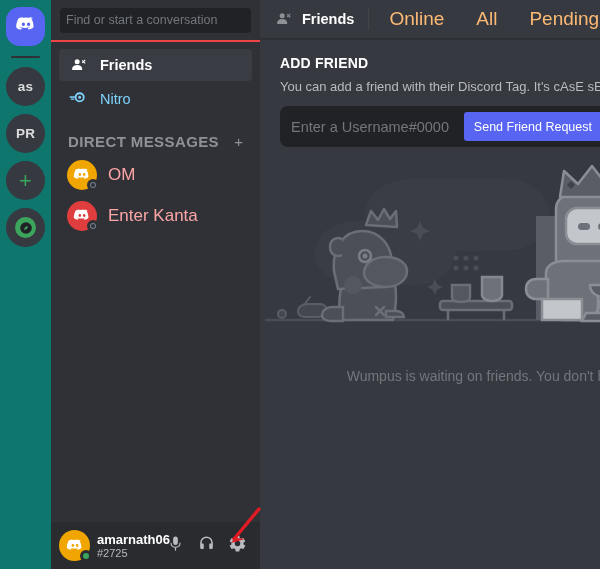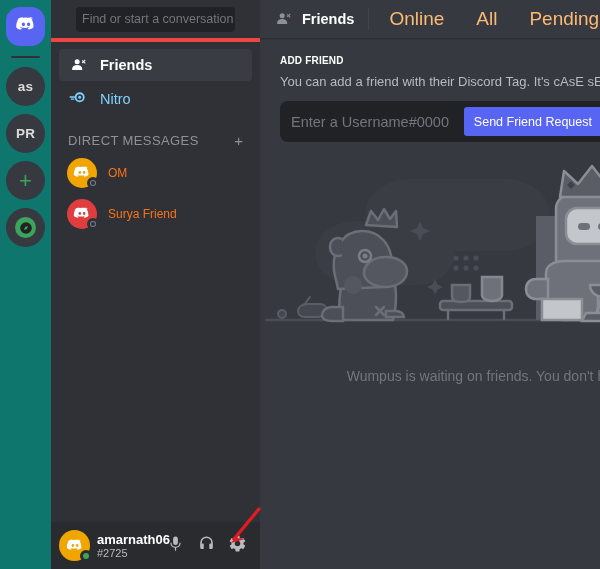--- a/index.html
+++ b/index.html
@@ -50,22 +50,22 @@
   .sidebar {
     width: 209px; height: 569px;
     background: #2f3136;
     display: flex; flex-direction: column;
     flex: 0 0 209px;
     position: relative;
   }
   .search-wrap {
     height: 42px; min-height: 42px;
     display: flex; align-items: center;
-    padding: 0 25px;
-    border-bottom: 4px solid #ef4444;
+    padding: 0 9px;
+    border-bottom: 2px solid #ef4444;
   }
   .search-box {
     width: 100%; height: 25px;
     background: #202225;
     border-radius: 4px;
     display: flex; align-items: center;
     padding: 0 6px;
     font-size: 12.5px;
     color: #72767d;
     cursor: pointer;
@@ -87,21 +87,21 @@
   .nav-item .nav-icon svg { width: 20px; height: 20px; fill: currentColor; }
   .nav-label { font-size: 14.5px; font-weight: 500; white-space: nowrap; }
   .nav-item.active .nav-label { font-weight: 600; }
 
   .dm-header {
     display: flex; align-items: center; justify-content: space-between;
     padding: 16px 17px 5px 17px;
     color: #8e9297;
   }
   .dm-header-label {
-    font-size: 13px; font-weight: 400; letter-spacing: .4px;
+    font-size: 15px; font-weight: 700; letter-spacing: .4px;
   }
   .dm-add { font-size: 15px; line-height: 1; cursor: pointer; color: #8e9297; }
 
   .dm-item {
     height: 40px; border-radius: 4px;
     display: flex; align-items: center;
     padding: 0 8px; margin: 0 8px 1px 8px;
     cursor: pointer;
   }
   .avatar {
@@ -116,21 +116,21 @@
     border: 3px solid #2f3136;
     box-sizing: border-box;
   }
   .status-dot.offline { background: #747f8d; }
   .status-dot.offline::after {
     content: ""; position: absolute; left: 50%; top: 50%;
     transform: translate(-50%,-50%);
     width: 4px; height: 4px; border-radius: 50%; background: #2f3136;
   }
   .status-dot.online { background: #3ba55c; border-color: #292b2f; }
-  .dm-name { font-size: 12px; color: #f97316; white-space: nowrap; }
+  .dm-name { font-size: 17px; color: #fca5a5; white-space: nowrap; }
 
   
   .user-panel {
     position: absolute; left: 0; bottom: 0;
     width: 209px; height: 47px;
     background: #292b2f;
     display: flex; align-items: center;
     padding: 0 8px;
   }
   .user-panel .avatar { width: 31px; height: 31px; flex: 0 0 31px; margin-right: 7px; }
@@ -173,21 +173,21 @@
   }
   .tab {
     font-size: 19px; color: #fdba74;
     padding: 2px 8px; border-radius: 4px;
     margin-right: 16px; cursor: pointer; white-space: nowrap;
   }
 
   .content { flex: 1 1 auto; position: relative; overflow: hidden; }
   .add-friend-block { padding: 16px 20px 0 20px; }
   .add-friend-title {
-    color: #ffffff; font-size: 10px; font-weight: 700;
+    color: #ffffff; font-size: 14px; font-weight: 700;
     letter-spacing: .2px; margin-bottom: 7px;
   }
   .add-friend-sub {
     color: #b9bbbe; font-size: 13px; line-height: 17px;
     margin-bottom: 11px; white-space: nowrap;
   }
   .add-friend-row {
     position: relative;
     background: #202225;
     border-radius: 8px;
@@ -303,21 +303,21 @@
       <span class="dm-name">OM</span>
     </div>
 
     <div class="dm-item">
       <span class="avatar" style="background:#e03e3e">
         <svg viewBox="0 0 24 24">
             <path d="M19.54 5.34A16.2 16.2 0 0 0 15.5 4.1l-.2.37c1.36.33 2.58.86 3.7 1.56a12.6 12.6 0 0 0-4.45-1.4 13.7 13.7 0 0 0-5.1.05c-.22.04-.52.1-.9.2-.38.09-.86.24-1.45.47-.58.22-1.1.48-1.58.76.94-.58 2.05-1.1 3.4-1.45l-.26-.37s-2.2.04-4.2 1.24c0 0-2.25 3.9-2.25 8.7 0 0 1.32 2.25 4.77 2.36 0 0 .58-.68 1.05-1.27-1.98-.59-2.73-1.82-2.73-1.82 1.5.95 3.2 1.5 5.7 1.5 2.5 0 4.2-.55 5.7-1.5 0 0-.78 1.26-2.82 1.83.46.58 1.03 1.24 1.03 1.24 3.45-.1 4.8-2.35 4.8-2.35 0-4.8-2.25-8.7-2.25-8.7ZM9.4 13.1c-.88 0-1.6-.8-1.6-1.78 0-.97.7-1.77 1.6-1.77.88 0 1.6.8 1.59 1.77 0 .98-.7 1.78-1.6 1.78Zm5.2 0c-.88 0-1.6-.8-1.6-1.78 0-.97.7-1.77 1.6-1.77.89 0 1.6.8 1.6 1.77 0 .98-.71 1.78-1.6 1.78Z"></path>
           </svg>
         <span class="status-dot offline"></span>
       </span>
-      <span class="dm-name">Surya Friend</span>
+      <span class="dm-name">Enter Kanta</span>
     </div>
 
     <div class="user-panel">
       <span class="avatar" style="background:#f0a500">
         <svg viewBox="0 0 24 24">
             <path d="M19.54 5.34A16.2 16.2 0 0 0 15.5 4.1l-.2.37c1.36.33 2.58.86 3.7 1.56a12.6 12.6 0 0 0-4.45-1.4 13.7 13.7 0 0 0-5.1.05c-.22.04-.52.1-.9.2-.38.09-.86.24-1.45.47-.58.22-1.1.48-1.58.76.94-.58 2.05-1.1 3.4-1.45l-.26-.37s-2.2.04-4.2 1.24c0 0-2.25 3.9-2.25 8.7 0 0 1.32 2.25 4.77 2.36 0 0 .58-.68 1.05-1.27-1.98-.59-2.73-1.82-2.73-1.82 1.5.95 3.2 1.5 5.7 1.5 2.5 0 4.2-.55 5.7-1.5 0 0-.78 1.26-2.82 1.83.46.58 1.03 1.24 1.03 1.24 3.45-.1 4.8-2.35 4.8-2.35 0-4.8-2.25-8.7-2.25-8.7ZM9.4 13.1c-.88 0-1.6-.8-1.6-1.78 0-.97.7-1.77 1.6-1.77.88 0 1.6.8 1.59 1.77 0 .98-.7 1.78-1.6 1.78Zm5.2 0c-.88 0-1.6-.8-1.6-1.78 0-.97.7-1.77 1.6-1.77.89 0 1.6.8 1.6 1.77 0 .98-.71 1.78-1.6 1.78Z"></path>
           </svg>
         <span class="status-dot online"></span>
       </span>
       <span class="user-meta">

